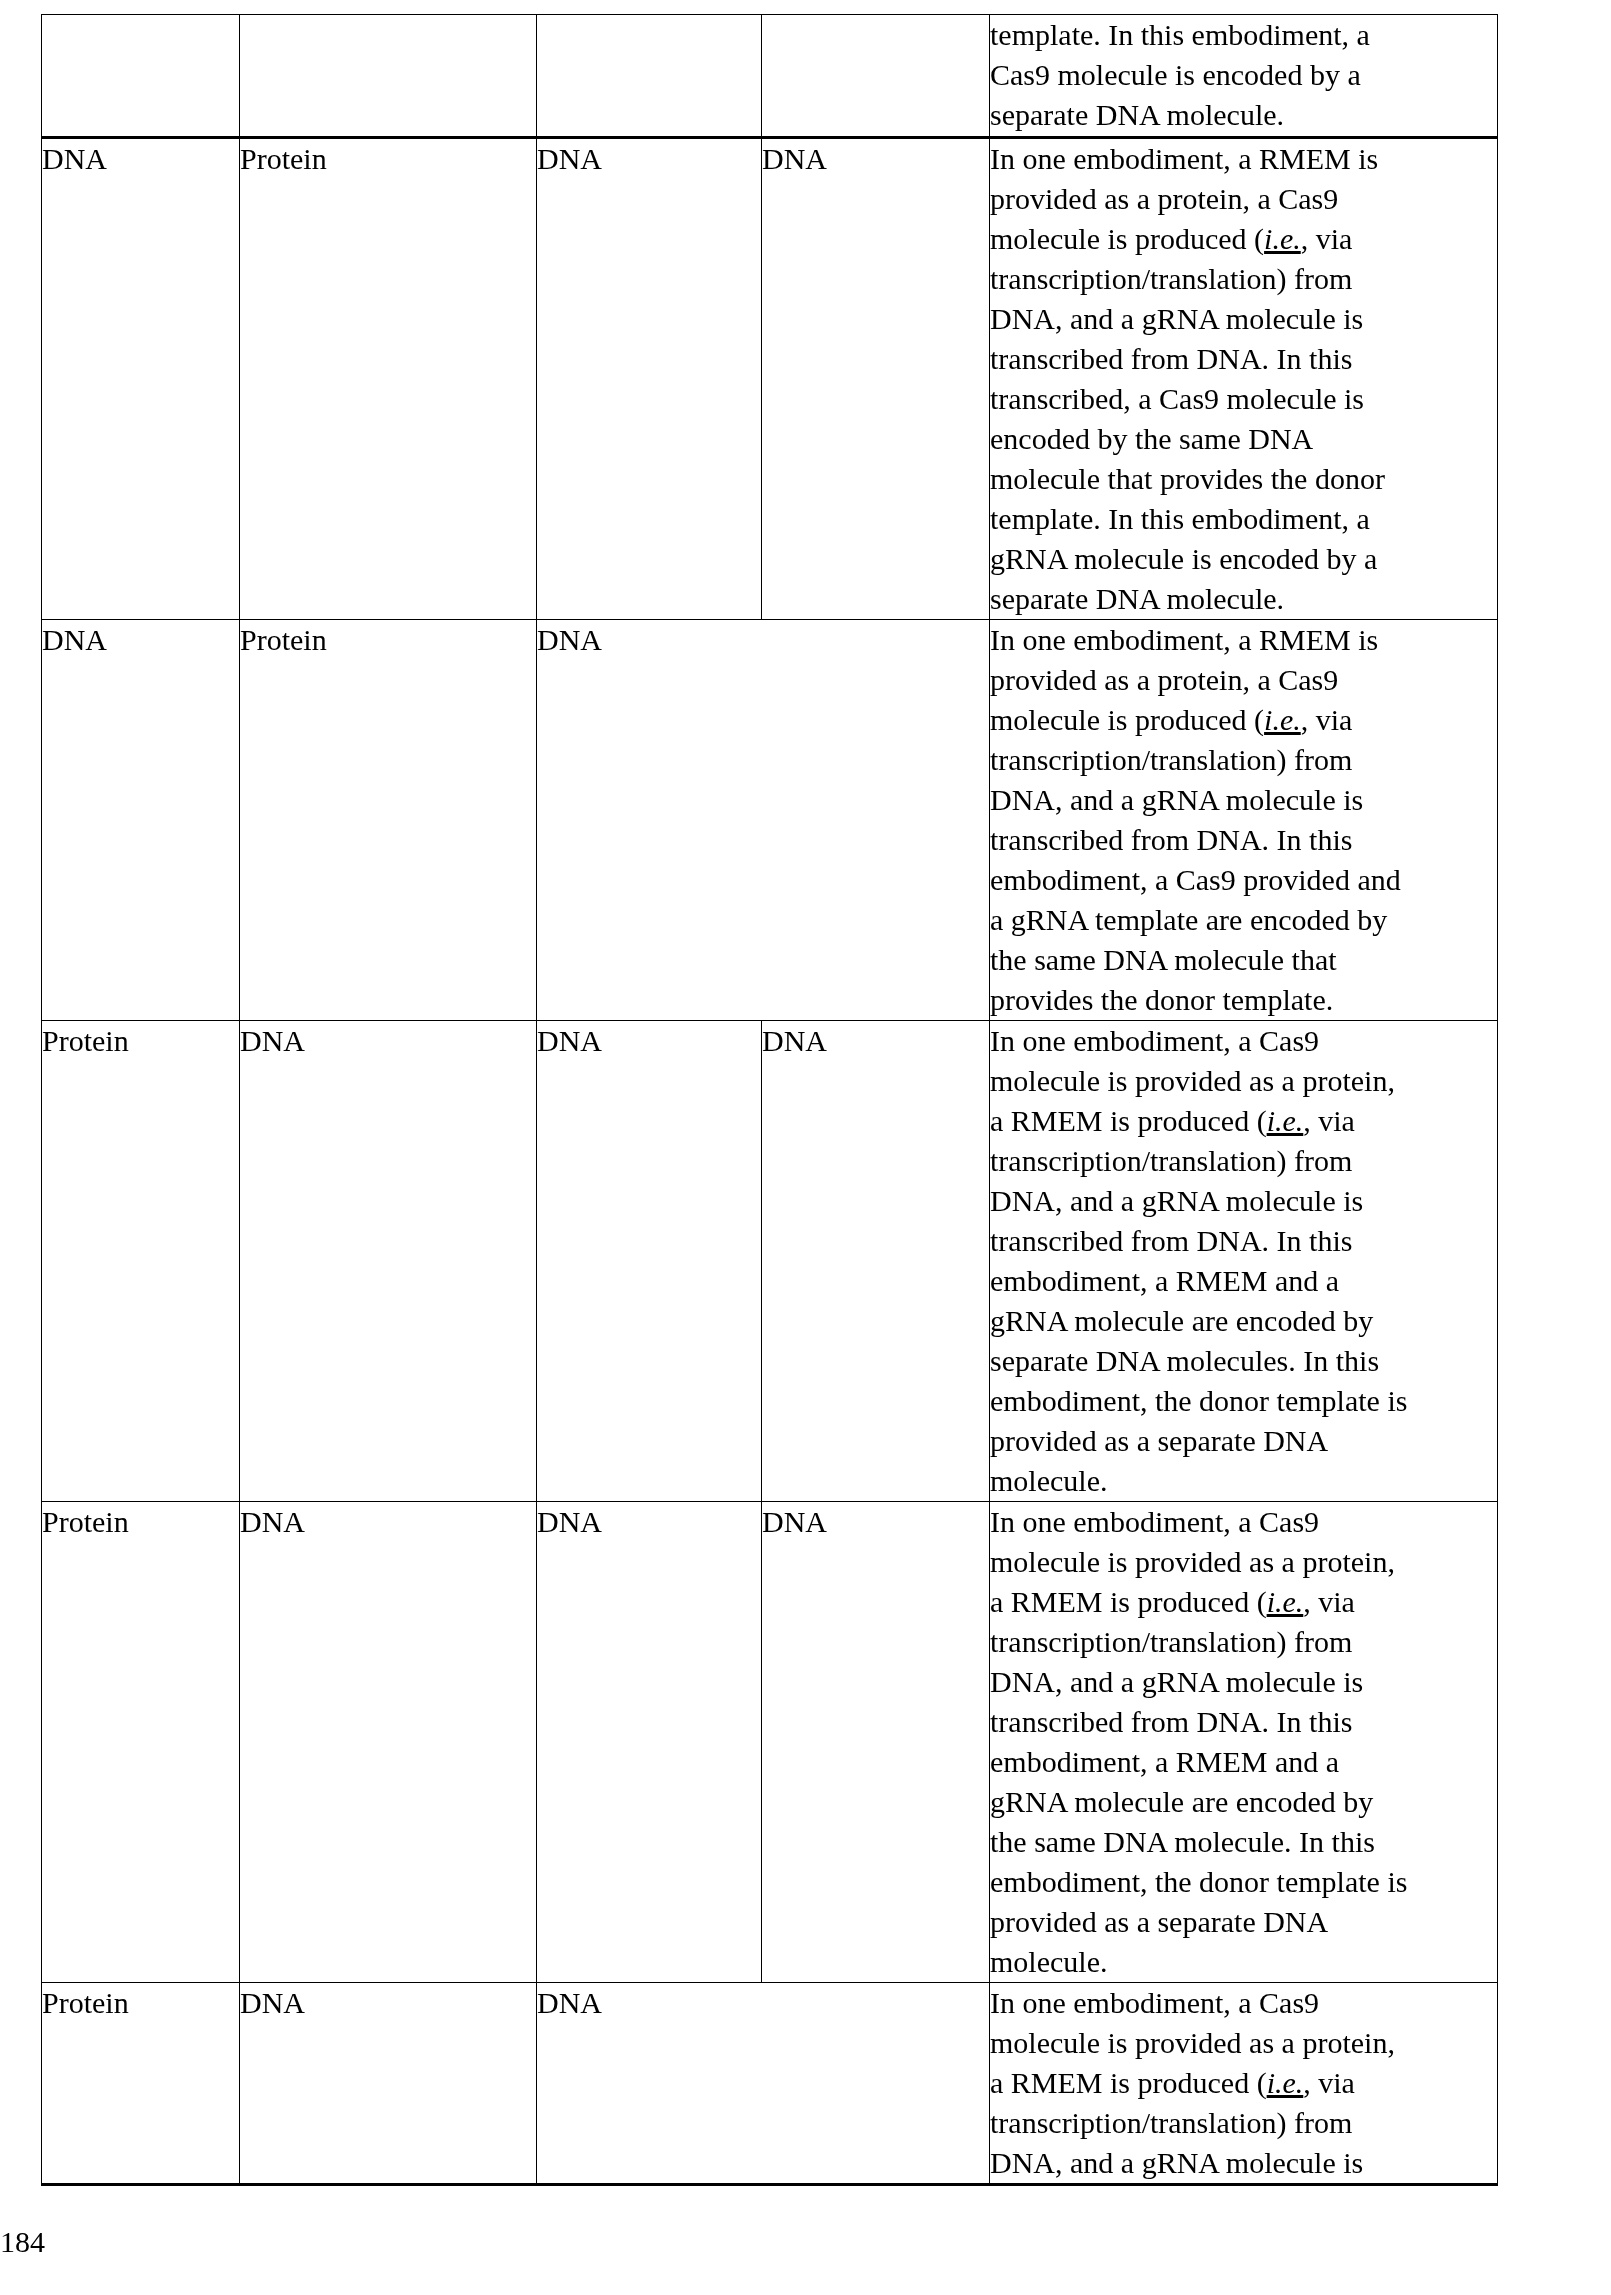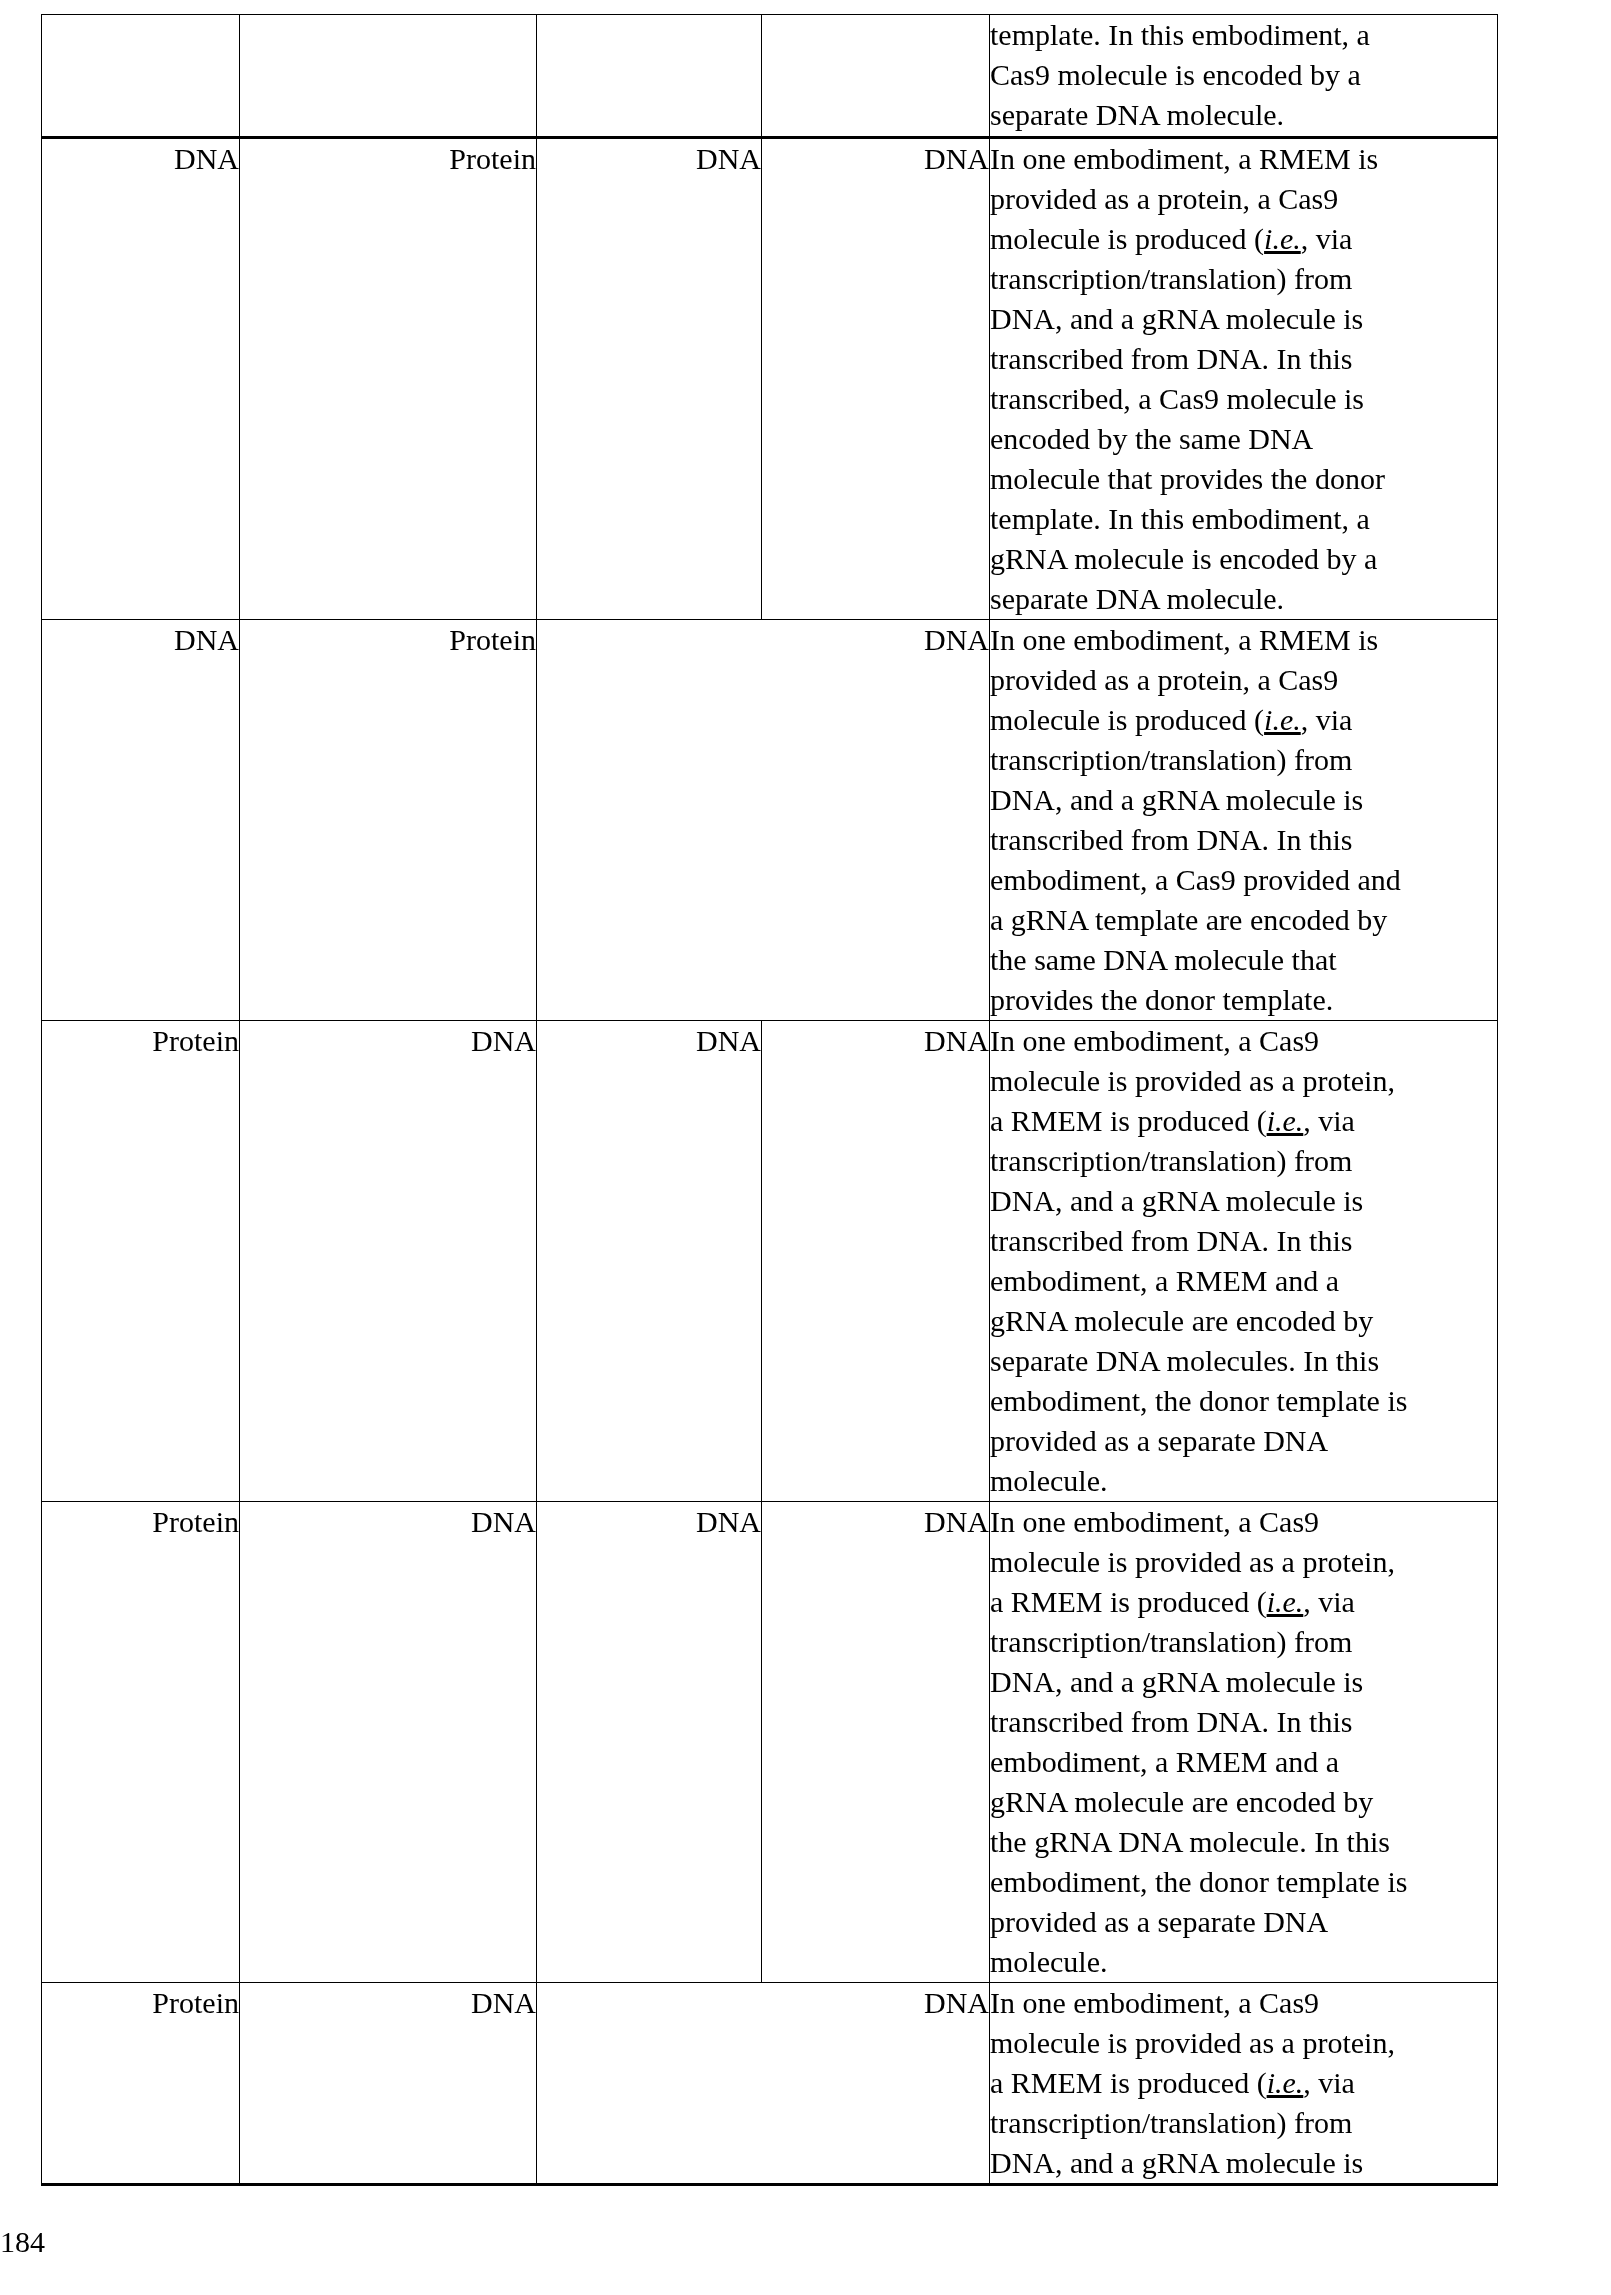--- a/index.html
+++ b/index.html
@@ -36,21 +36,21 @@
     padding: 0;
   }
   
   col.c1 { width: 198px; }
   col.c2 { width: 297px; }
   col.c3 { width: 225px; }
   col.c4 { width: 228px; }
   col.c5 { width: 508px; }
 
   .cell-center {
-    text-align: right;
+    text-align: left;
     font-size: 30px;
     line-height: 40px;
     padding: 4.5px 3px 0 3px;
   }
   .cell-text {
     text-align: left;
     font-size: 30px;
     line-height: 40px;
     padding: 4.5px 7.5px 3px 10.6px;
   }
@@ -168,21 +168,21 @@
         <td class="cell-center">DNA</td>
         <td class="cell-text">
           <p>In one embodiment, a Cas9</p>
           <p>molecule is provided as a protein,</p>
           <p><span>a RMEM is produced (</span><span class="it">i.e.</span><span>, via</span></p>
           <p>transcription/translation) from</p>
           <p>DNA, and a gRNA molecule is</p>
           <p>transcribed from DNA.  In this</p>
           <p>embodiment, a RMEM and a</p>
           <p>gRNA molecule are encoded by</p>
-          <p>the gRNA DNA molecule.  In this</p>
+          <p>the same DNA molecule.  In this</p>
           <p>embodiment, the donor template is</p>
           <p>provided as a separate DNA</p>
           <p>molecule.</p>
         </td>
       </tr>
 
       <tr class="last-row">
         <td class="cell-center">Protein</td>
         <td class="cell-center">DNA</td>
         <td class="cell-center" colspan="2">DNA</td>

